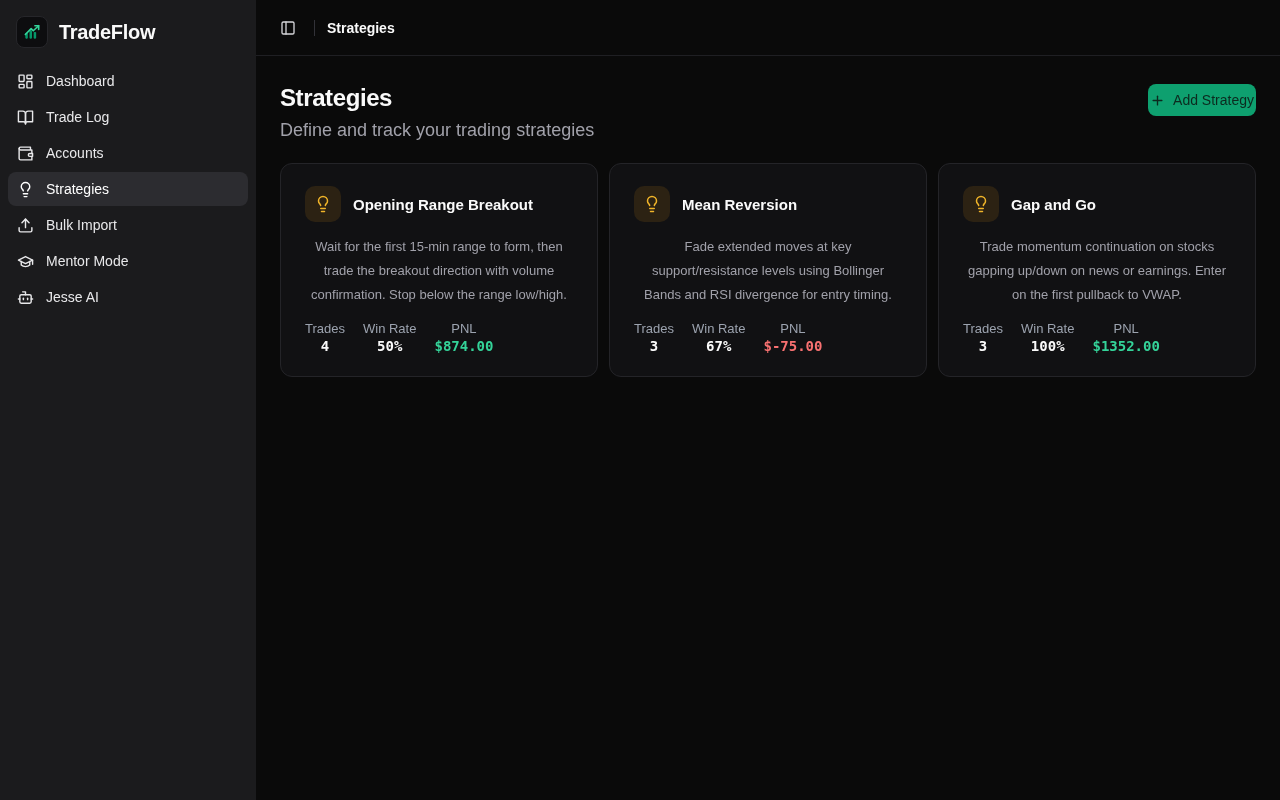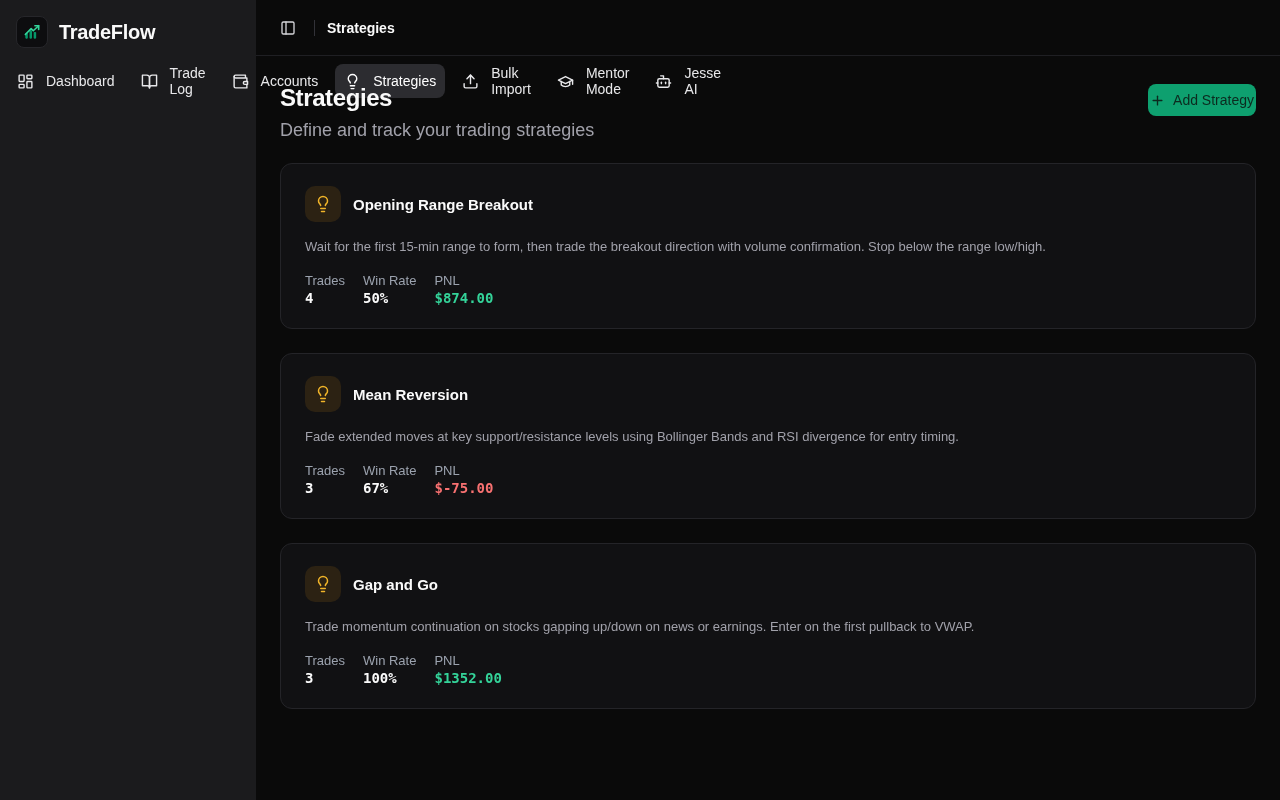--- a/index.html
+++ b/index.html
@@ -11,21 +11,21 @@
     display:flex;
   }
   
   .sidebar { width:256px; flex-shrink:0; background:#1b1b1d; display:flex; flex-direction:column; }
   .logo-row { display:flex; align-items:center; gap:11px; padding:16px; }
   .logo-box { width:32px; height:32px; border-radius:8px; background:#0d0d0f; border:1px solid #26262a;
               display:flex; align-items:center; justify-content:center; }
   .logo-box svg { width:20px; height:20px; }
   .app-title { font-size:20px; font-weight:700; letter-spacing:-0.3px; }
   .nav-section-label { padding:18px 16px 10px; font-size:12px; font-weight:500; color:#7f7f86; }
-  .nav { padding:0 8px; display:flex; flex-direction:row; gap:8px; }
+  .nav { padding:0 8px; display:flex; flex-direction:column; gap:2px; }
   .nav-item { display:flex; align-items:center; gap:12px; height:34px; padding:0 9px;
               border-radius:8px; font-size:14px; font-weight:500; color:#e8e8ea; cursor:pointer; }
   .nav-item.active { background:#2c2c30; color:#ffffff; }
   .nav-item svg { width:17px; height:17px; flex-shrink:0; }
   
   .main { flex:1; display:flex; flex-direction:column; min-width:0; }
   .topbar { height:56px; flex-shrink:0; display:flex; align-items:center; padding:0 18px;
             border-bottom:1px solid #1f1f23; }
   .panel-btn { width:28px; height:28px; border:none; background:transparent; color:#d6d6da;
                display:flex; align-items:center; justify-content:center; border-radius:6px; cursor:pointer; padding:0; }
@@ -34,21 +34,21 @@
   .breadcrumb { font-size:14px; font-weight:600; color:#fafafa; }
   .content { flex:1; padding:28px 24px; }
   .page-header { display:flex; align-items:flex-start; justify-content:space-between; margin-bottom:22px; }
   .page-title { margin:0; font-size:24px; font-weight:700; letter-spacing:-0.4px; }
   .page-subtitle { margin-top:8px; font-size:18px; color:#a1a1aa; }
   .add-btn { display:flex; align-items:center; gap:8px; height:32px; padding:0 2px;
              background:#0ea06f; color:#0c2a1f; border:none; border-radius:8px;
              font-size:14px; font-weight:400; font-family:inherit; cursor:pointer; }
   .add-btn svg { width:15px; height:15px; }
   
-  .cards { display:grid; grid-template-columns:repeat(1,1fr); gap:24px; }
+  .cards { display:grid; grid-template-columns:repeat(3,1fr); gap:11px;text-align:center; }
   .card { background:#111113; border:1px solid #242428; border-radius:12px; padding:22px 24px; cursor:pointer; }
   .card-head { display:flex; align-items:center; gap:12px; }
   .bulb-box { width:36px; height:36px; border-radius:10px; background:#2c2213; color:#f0b429;
               display:flex; align-items:center; justify-content:center; flex-shrink:0; }
   .bulb-box svg { width:18px; height:18px; }
   .card-title { font-size:15px; font-weight:600; color:#fafafa; }
   .card-desc { margin-top:13px; font-size:13px; line-height:24px; color:#a1a1aa; }
   .stats { display:flex; gap:18px; margin-top:14px; }
   .stat-label { font-size:13px; color:#9ca3af; }
   .stat-value { margin-top:2px; font-size:14px; font-weight:700;

